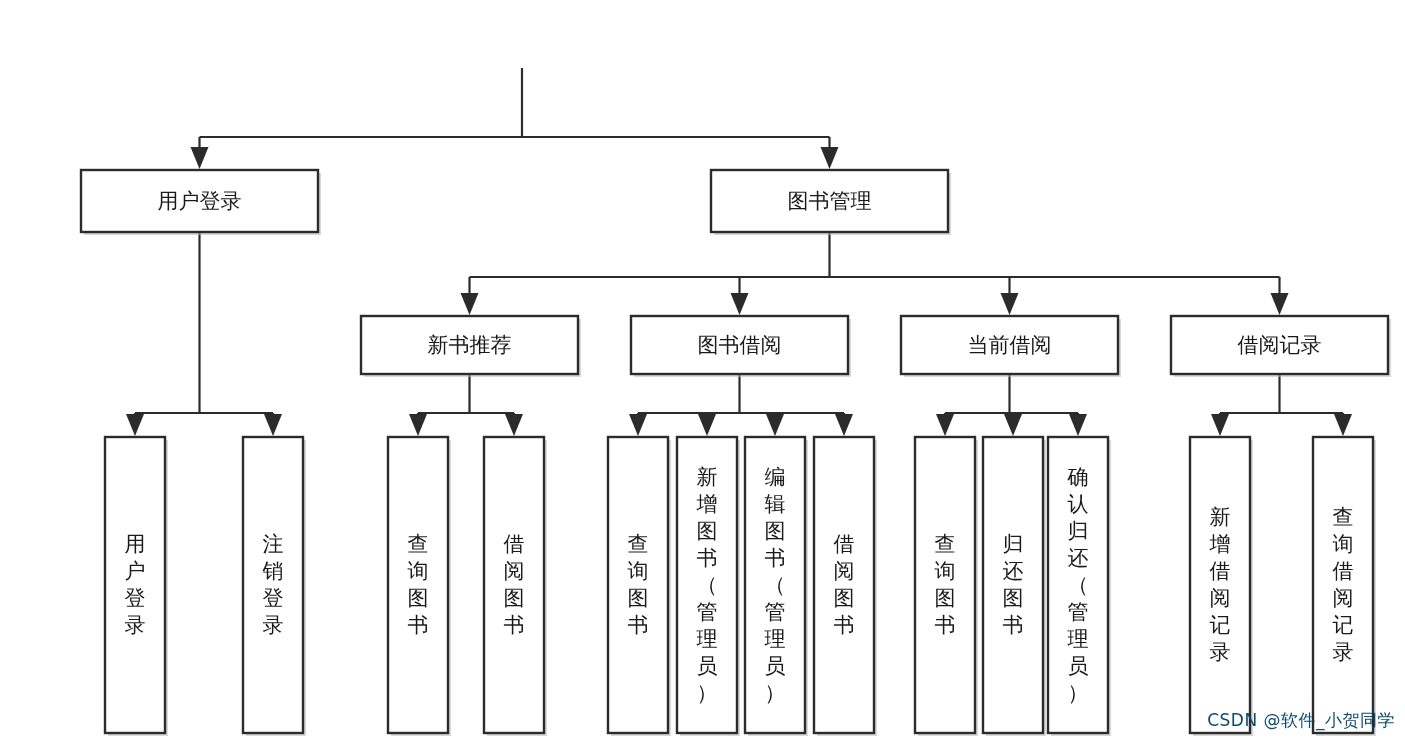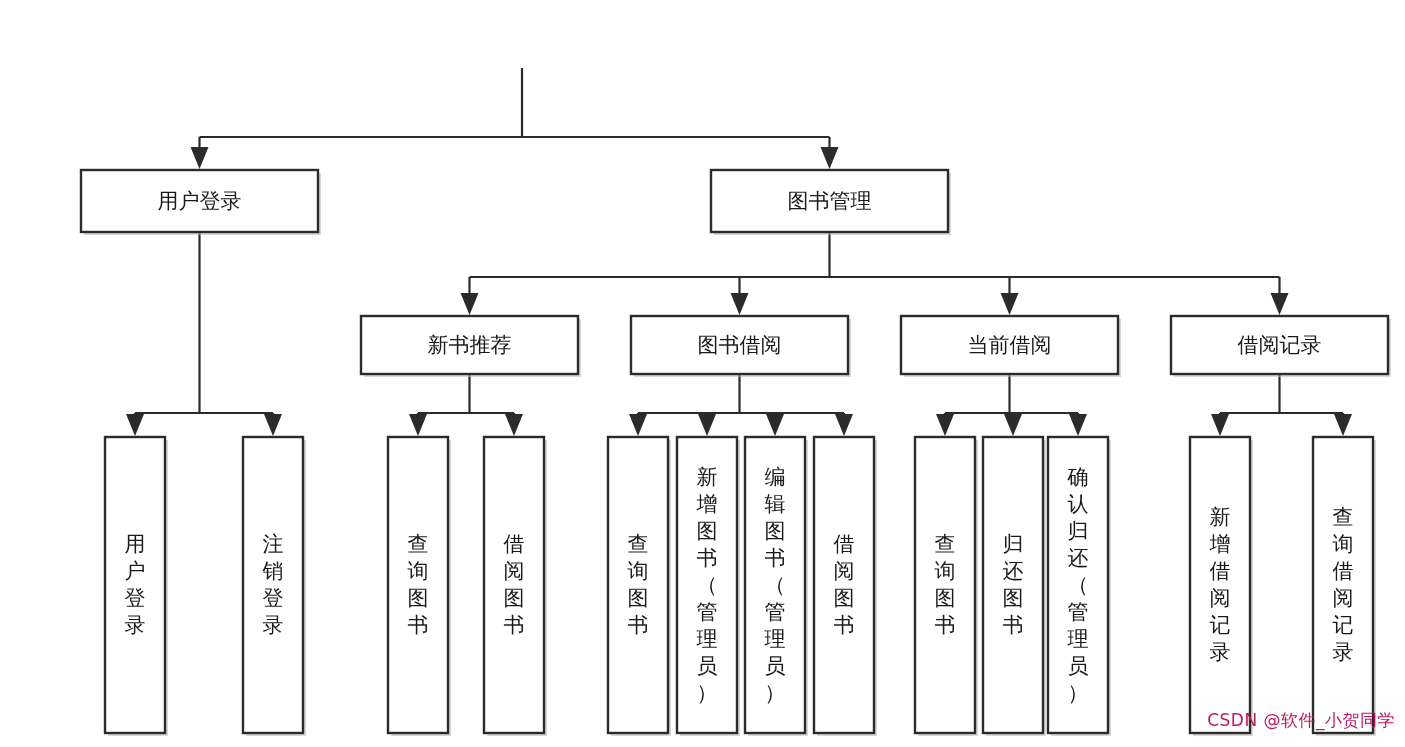--- a/index.html
+++ b/index.html
@@ -55,21 +55,21 @@
     font-size: 21px;
     fill: #1a1a1a;
     text-anchor: middle;
   }
   .watermark {
     position: absolute;
     right: 10px;
     bottom: 6px;
     font-family: "DejaVu Sans", "Liberation Sans", sans-serif;
     font-size: 17px;
-    color: #be185d;
+    color: #0c4a6e;
     white-space: nowrap;
     letter-spacing: 0.5px;
   }
 </style>
 </head>
 <body>
 
 <div id="diagram-root">
   <svg class="diagram-canvas" viewBox="0 0 1405 747" xmlns="http://www.w3.org/2000/svg">
     <g id="connectors-layer">

